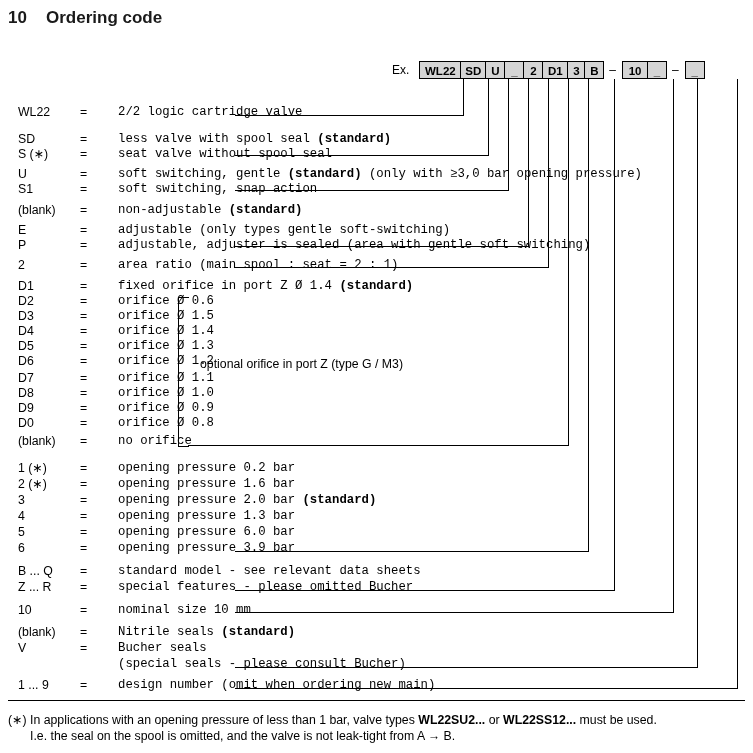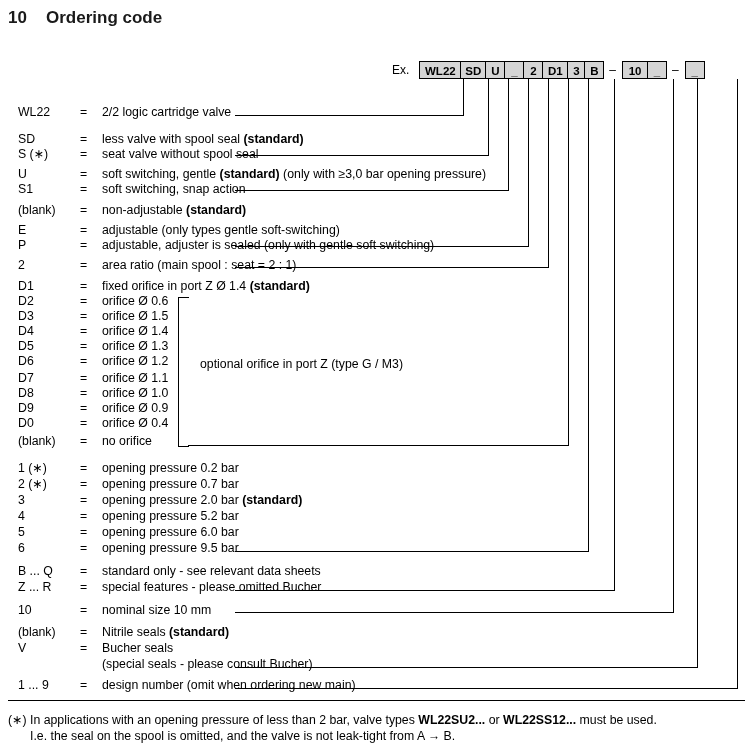--- a/index.html
+++ b/index.html
@@ -95,21 +95,22 @@
     position: absolute;
     left: 0;
     width: 58px;
   }
   .opt .eq {
     position: absolute;
     left: 62px;
   }
   .opt .desc {
     position: absolute;
-    left: 84px;
+    left: 100px;
+    font-family: Liberation Mono, monospace;
   }
   .bold { font-weight: bold; }
 
   
   .brace {
     position: absolute;
     left: 178px;
     top: 297px;
     width: 10px;
     height: 148px;
@@ -235,21 +236,21 @@
         <span class="desc"><span>non-adjustable  </span><span class="bold">(standard)</span></span>
       </div>
       <div class="opt" style="top: 223px; left: 18px;">
         <span class="key">E</span>
         <span class="eq">=</span>
         <span class="desc"><span>adjustable (only types gentle soft-switching)</span></span>
       </div>
       <div class="opt" style="top: 238px; left: 18px;">
         <span class="key">P</span>
         <span class="eq">=</span>
-        <span class="desc"><span>adjustable, adjuster is sealed (only with gentle soft switching)</span></span>
+        <span class="desc"><span>adjustable, adjuster is sealed (area with gentle soft switching)</span></span>
       </div>
       <div class="opt" style="top: 258px; left: 18px;">
         <span class="key">2</span>
         <span class="eq">=</span>
         <span class="desc"><span>area ratio (main spool : seat = 2 : 1)</span></span>
       </div>
       <div class="opt" style="top: 279px; left: 18px;">
         <span class="key">D1</span>
         <span class="eq">=</span>
         <span class="desc"><span>fixed orifice in port Z Ø 1.4 </span><span class="bold">(standard)</span></span>
@@ -290,61 +291,61 @@
         <span class="desc"><span>orifice Ø 1.0</span></span>
       </div>
       <div class="opt" style="top: 401px; left: 18px;">
         <span class="key">D9</span>
         <span class="eq">=</span>
         <span class="desc"><span>orifice Ø 0.9</span></span>
       </div>
       <div class="opt" style="top: 416px; left: 18px;">
         <span class="key">D0</span>
         <span class="eq">=</span>
-        <span class="desc"><span>orifice Ø 0.4</span></span>
+        <span class="desc"><span>orifice Ø 0.8</span></span>
       </div>
       <div class="opt" style="top: 434px; left: 18px;">
         <span class="key">(blank)</span>
         <span class="eq">=</span>
         <span class="desc"><span>no orifice</span></span>
       </div>
       <div class="opt" style="top: 461px; left: 18px;">
         <span class="key">1 (∗)</span>
         <span class="eq">=</span>
         <span class="desc"><span>opening pressure 0.2 bar</span></span>
       </div>
       <div class="opt" style="top: 477px; left: 18px;">
         <span class="key">2 (∗)</span>
         <span class="eq">=</span>
-        <span class="desc"><span>opening pressure 0.7 bar</span></span>
+        <span class="desc"><span>opening pressure 1.6 bar</span></span>
       </div>
       <div class="opt" style="top: 493px; left: 18px;">
         <span class="key">3</span>
         <span class="eq">=</span>
         <span class="desc"><span>opening pressure 2.0 bar  </span><span class="bold">(standard)</span></span>
       </div>
       <div class="opt" style="top: 509px; left: 18px;">
         <span class="key">4</span>
         <span class="eq">=</span>
-        <span class="desc"><span>opening pressure 5.2 bar</span></span>
+        <span class="desc"><span>opening pressure 1.3 bar</span></span>
       </div>
       <div class="opt" style="top: 525px; left: 18px;">
         <span class="key">5</span>
         <span class="eq">=</span>
         <span class="desc"><span>opening pressure 6.0 bar</span></span>
       </div>
       <div class="opt" style="top: 541px; left: 18px;">
         <span class="key">6</span>
         <span class="eq">=</span>
-        <span class="desc"><span>opening pressure 9.5 bar</span></span>
+        <span class="desc"><span>opening pressure 3.9 bar</span></span>
       </div>
       <div class="opt" style="top: 564px; left: 18px;">
         <span class="key">B ... Q</span>
         <span class="eq">=</span>
-        <span class="desc"><span>standard only - see relevant data sheets</span></span>
+        <span class="desc"><span>standard model - see relevant data sheets</span></span>
       </div>
       <div class="opt" style="top: 580px; left: 18px;">
         <span class="key">Z ... R</span>
         <span class="eq">=</span>
         <span class="desc"><span>special features - please omitted Bucher</span></span>
       </div>
       <div class="opt" style="top: 603px; left: 18px;">
         <span class="key">10</span>
         <span class="eq">=</span>
         <span class="desc"><span>nominal size 10 mm</span></span>
@@ -372,20 +373,20 @@
     </div>
 
   <div class="brace"></div>
   <div class="brace-label">optional orifice in port Z (type G / M3)</div>
 
   <div class="sep" style="top:700px;"></div>
 
   <div class="footnote" style="top:712px;">
     <span class="fn-ind">(∗)</span>
     <span class="fn-txt">
-      <span>In applications with an opening pressure of less than 2 bar, valve types </span><span class="bold">WL22SU2...</span><span> or </span><span class="bold">WL22SS12...</span><span> must be used.</span>
+      <span>In applications with an opening pressure of less than 1 bar, valve types </span><span class="bold">WL22SU2...</span><span> or </span><span class="bold">WL22SS12...</span><span> must be used.</span>
     </span>
   </div>
   <div class="footnote" style="top:728px;">
     <span class="fn-txt">I.e. the seal on the spool is omitted, and the valve is not leak-tight from A → B.</span>
   </div>
 
 </div>
 
 </body></html>

